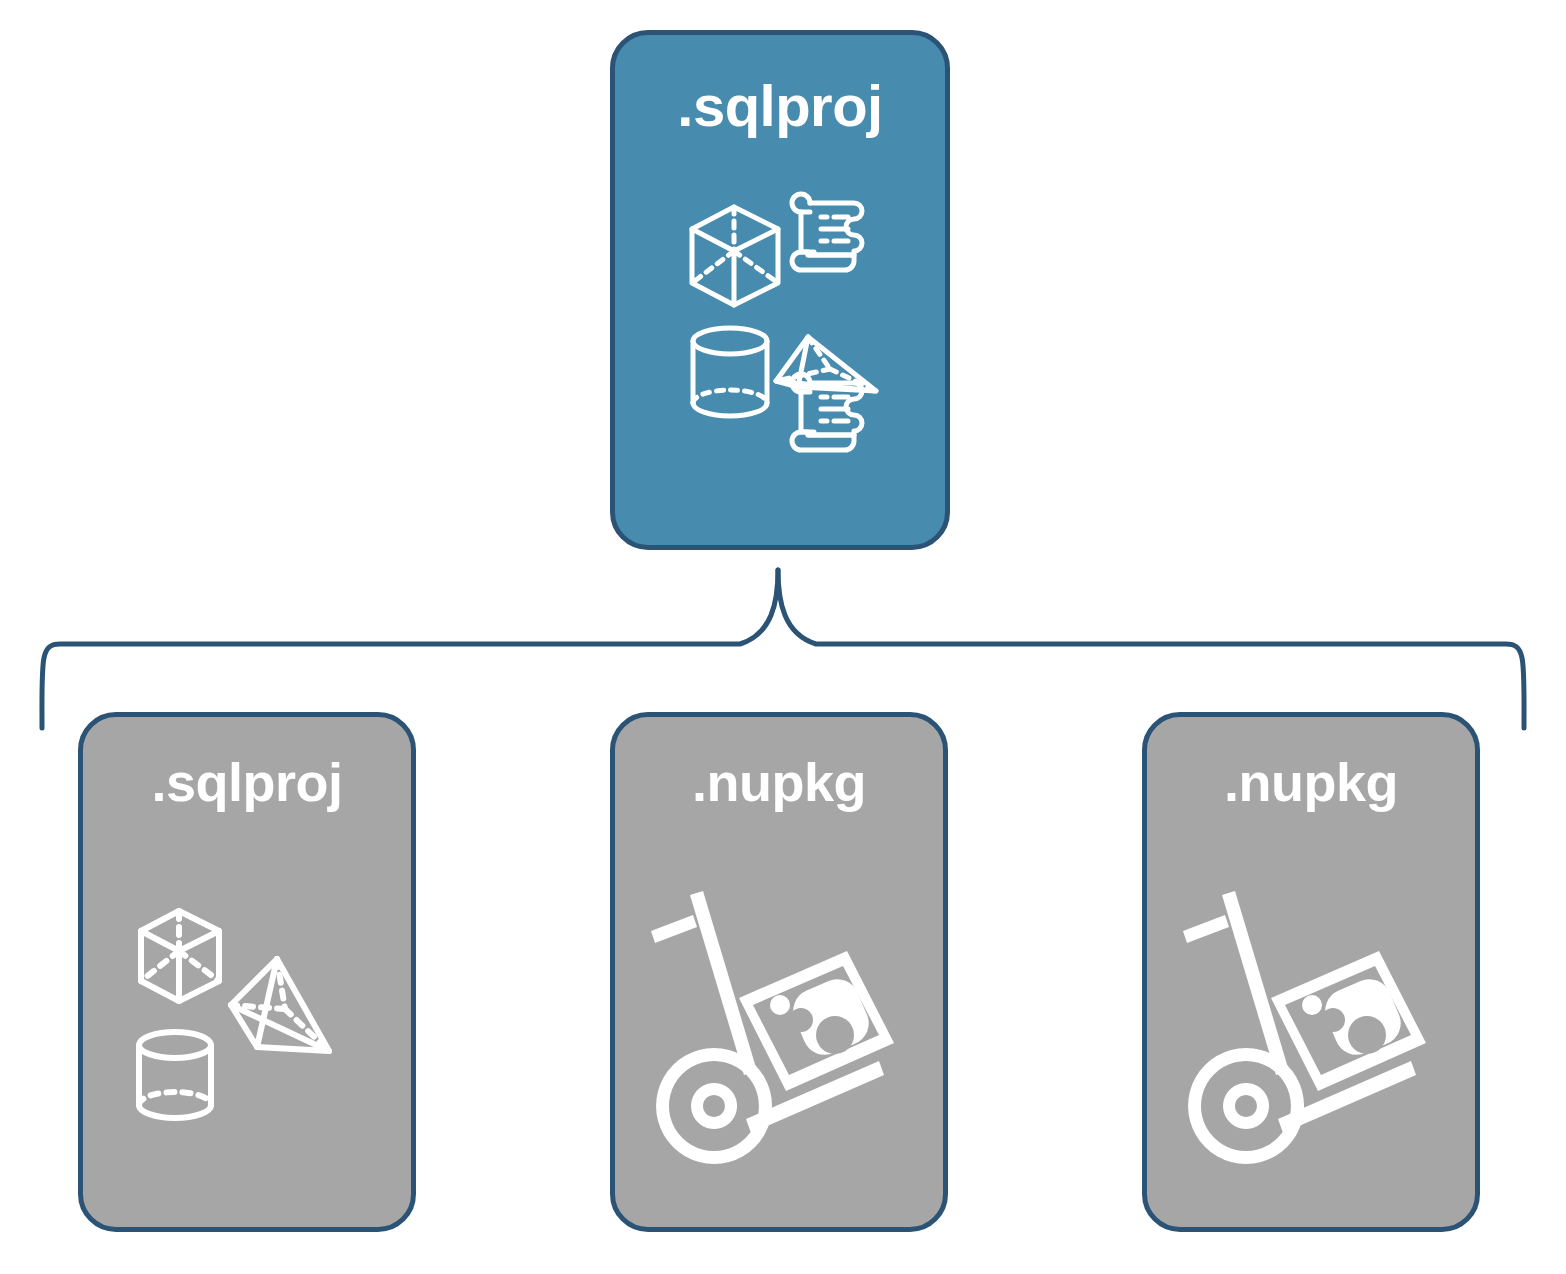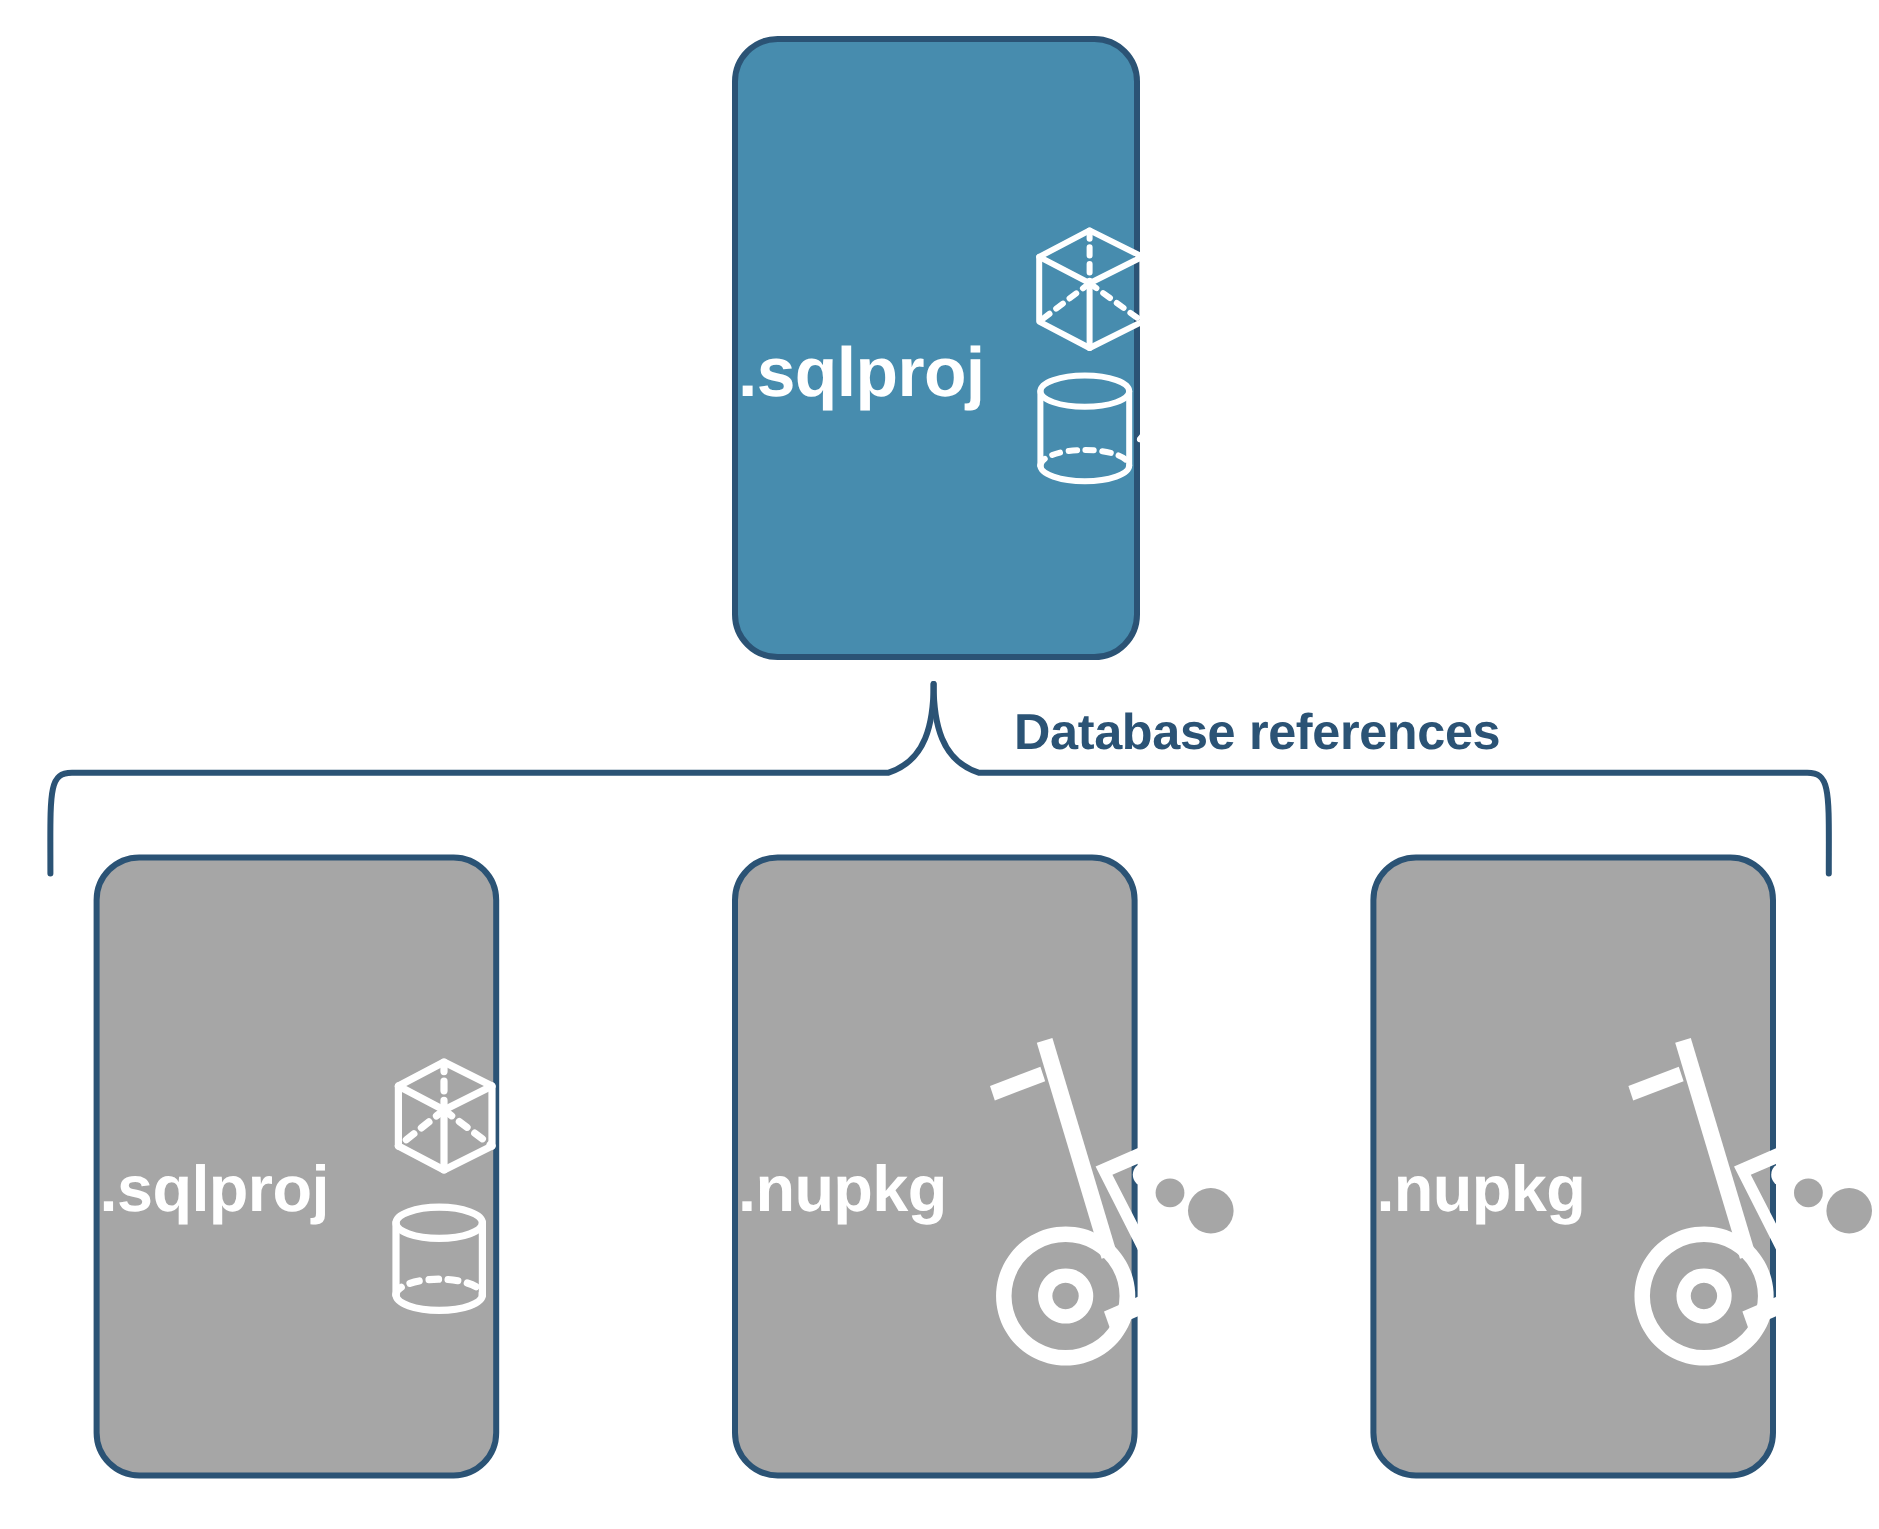--- a/index.html
+++ b/index.html
@@ -17,21 +17,21 @@
     background: #ffffff;
     overflow: hidden;
   }
 
   .node {
     position: absolute;
     box-sizing: border-box;
     border: 5px solid #2B5375;
     border-radius: 38px;
     display: flex;
-    flex-direction: row;
+    flex-direction: column;
     align-items: center;
     gap: 34px;
   }
   .node .node-title {
     color: #ffffff;
     font-weight: bold;
     letter-spacing: -0.5px;
     line-height: 1;
     text-align: center;
     user-select: none;
@@ -173,21 +173,20 @@
                C 778 62, 772 94, 740 104
                L 60 104
                C 40 104, 42 120, 42 188"></path>
       <path d="M778 30
                C 778 62, 784 94, 816 104
                L 1506 104
                C 1526 104, 1524 120, 1524 188"></path>
     </g>
   </svg>
 
-  <div id="bracket-label">Database references</div>
 
   <div class="node node-ref" id="node-ref-0">
     <div class="node-title">.sqlproj</div>
     <div class="node-art">
       <svg viewBox="0 0 260 270" width="260" height="270" aria-hidden="true">
         <g fill="none" stroke="#FFFFFF" stroke-width="6" stroke-linecap="round" stroke-linejoin="round">
 
           <g>
             <path d="M24 48 L62 28 L102 48 L102 98 L62 118 L24 98 Z"></path>
             <path d="M24 48 L62 68 L102 48"></path>

